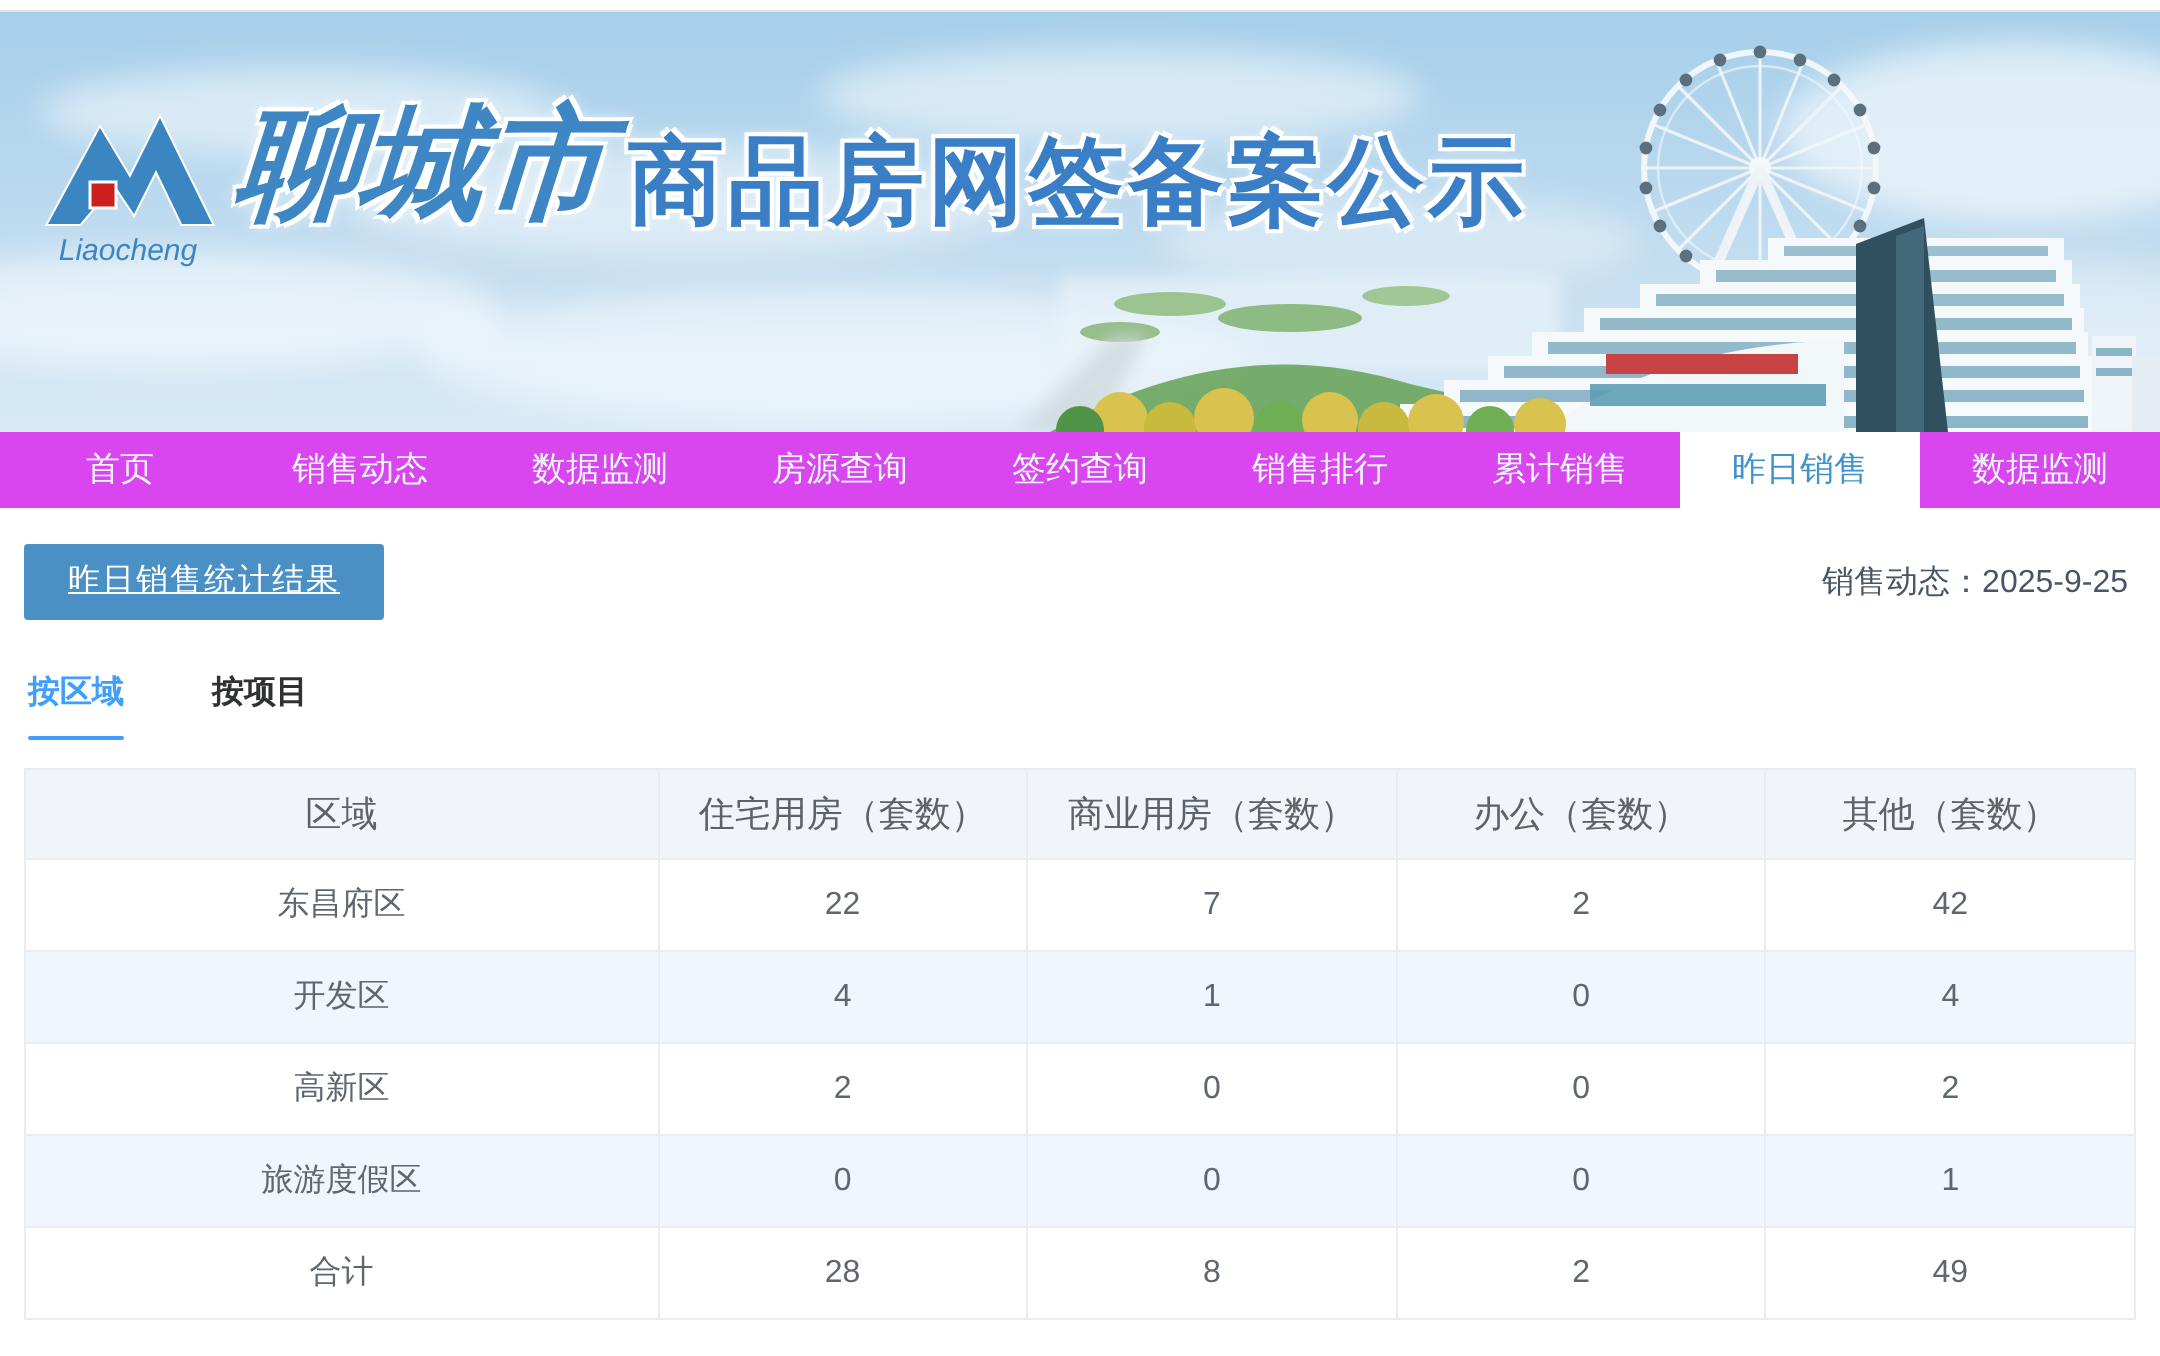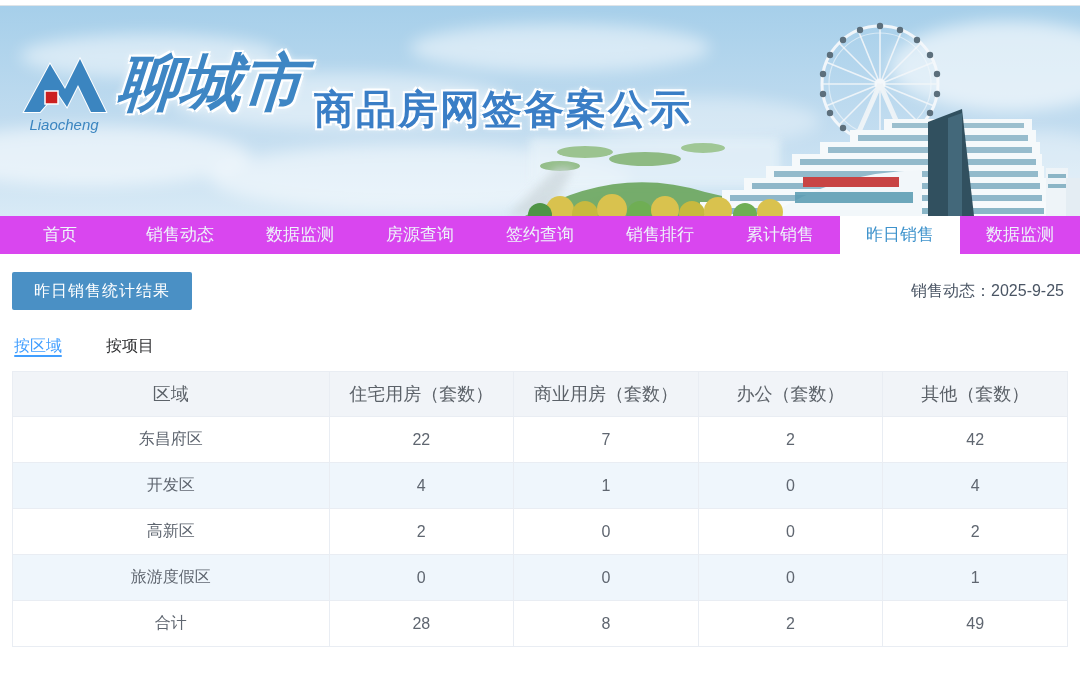--- a/index.html
+++ b/index.html
@@ -20,44 +20,44 @@
     display:flex; align-items:flex-start; white-space:nowrap;
   }
   .logo-wrap { width:88px; text-align:right; }
   .city-name {
     margin-left:10px; font-size:62px; font-weight:800; font-style:italic;
     color:#3e86c4; line-height:1;
     text-shadow:-2px -2px 0 #fff, 2px -2px 0 #fff, -2px 2px 0 #fff, 2px 2px 0 #fff, 0 0 8px rgba(255,255,255,.95);
     transform:skewX(-4deg);
   }
   .banner-title {
-    margin-left:10px; margin-top:37px; font-size:40px; font-weight:800;
+    margin-left:10px; margin-top:16px; font-size:48px; font-weight:800;
     color:#3a7ec6; letter-spacing:2px; line-height:1;
     text-shadow:-2px -2px 0 #fff, 2px -2px 0 #fff, -2px 2px 0 #fff, 2px 2px 0 #fff, 0 0 6px rgba(255,255,255,.9);
   }
 
   
   .main-nav { display:flex; height:38px; background:#d946ef; }
   .nav-item {
     flex:1 1 0; text-align:center; line-height:38px;
     font-size:17px; color:#eef5fa; cursor:pointer;
   }
   .nav-item.active { background:#ffffff; color:#3f93cc; }
 
   
   .content { padding:18px 12px 0 12px; background:#fff; }
   .toolbar { display:flex; justify-content:space-between; align-items:center; }
   .section-btn {
     background:#4a90c5; color:#fff; font-size:16px; height:38px; line-height:38px;
-    padding:0 22px; border-radius:2px; cursor:pointer; letter-spacing:1px;
+    padding:0 22px; border-radius:2px; cursor:pointer; letter-spacing:1px;text-decoration:underline;
   }
   .current-date { font-size:16px; color:#4a5564; padding-right:4px; }
 
   .tabs { display:flex; gap:44px; margin-top:26px; padding-left:2px; }
-  .tab { position:relative; font-size:16px; font-weight:400; color:#303133; cursor:pointer; }
+  .tab { position:relative; font-size:16px; font-weight:700; color:#303133; padding-bottom:13px; cursor:pointer; }
   .tab.active { color:#409eff; }
   .tab .underline {
     position:absolute; left:0; right:0; bottom:0; height:2px;
     background:#409eff; border-radius:1px; display:none;
   }
   .tab.active .underline { display:block; }
 
   
   table.sales-table {
     width:100%; margin-top:14px; border-collapse:collapse; table-layout:fixed;

